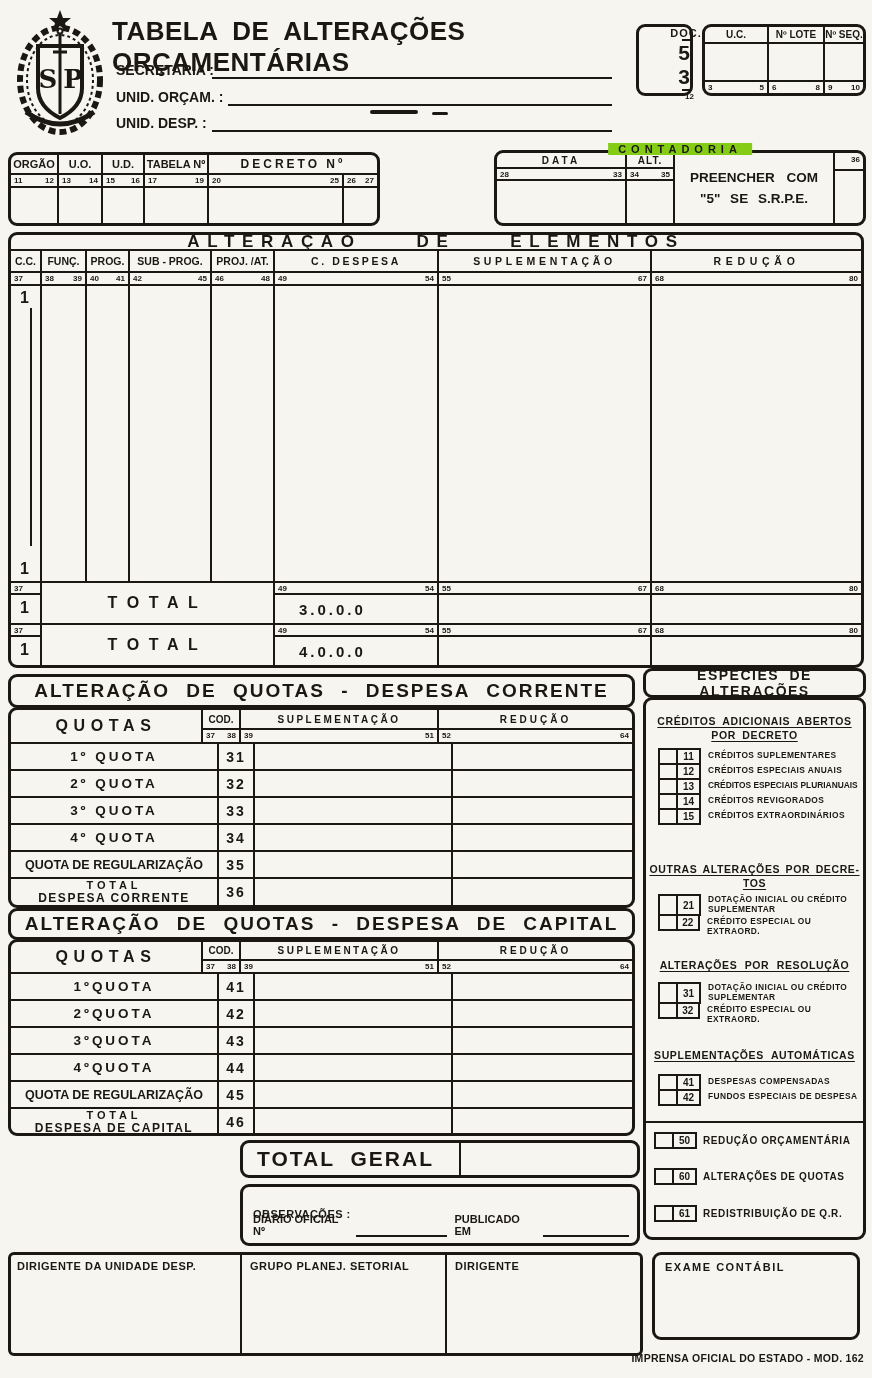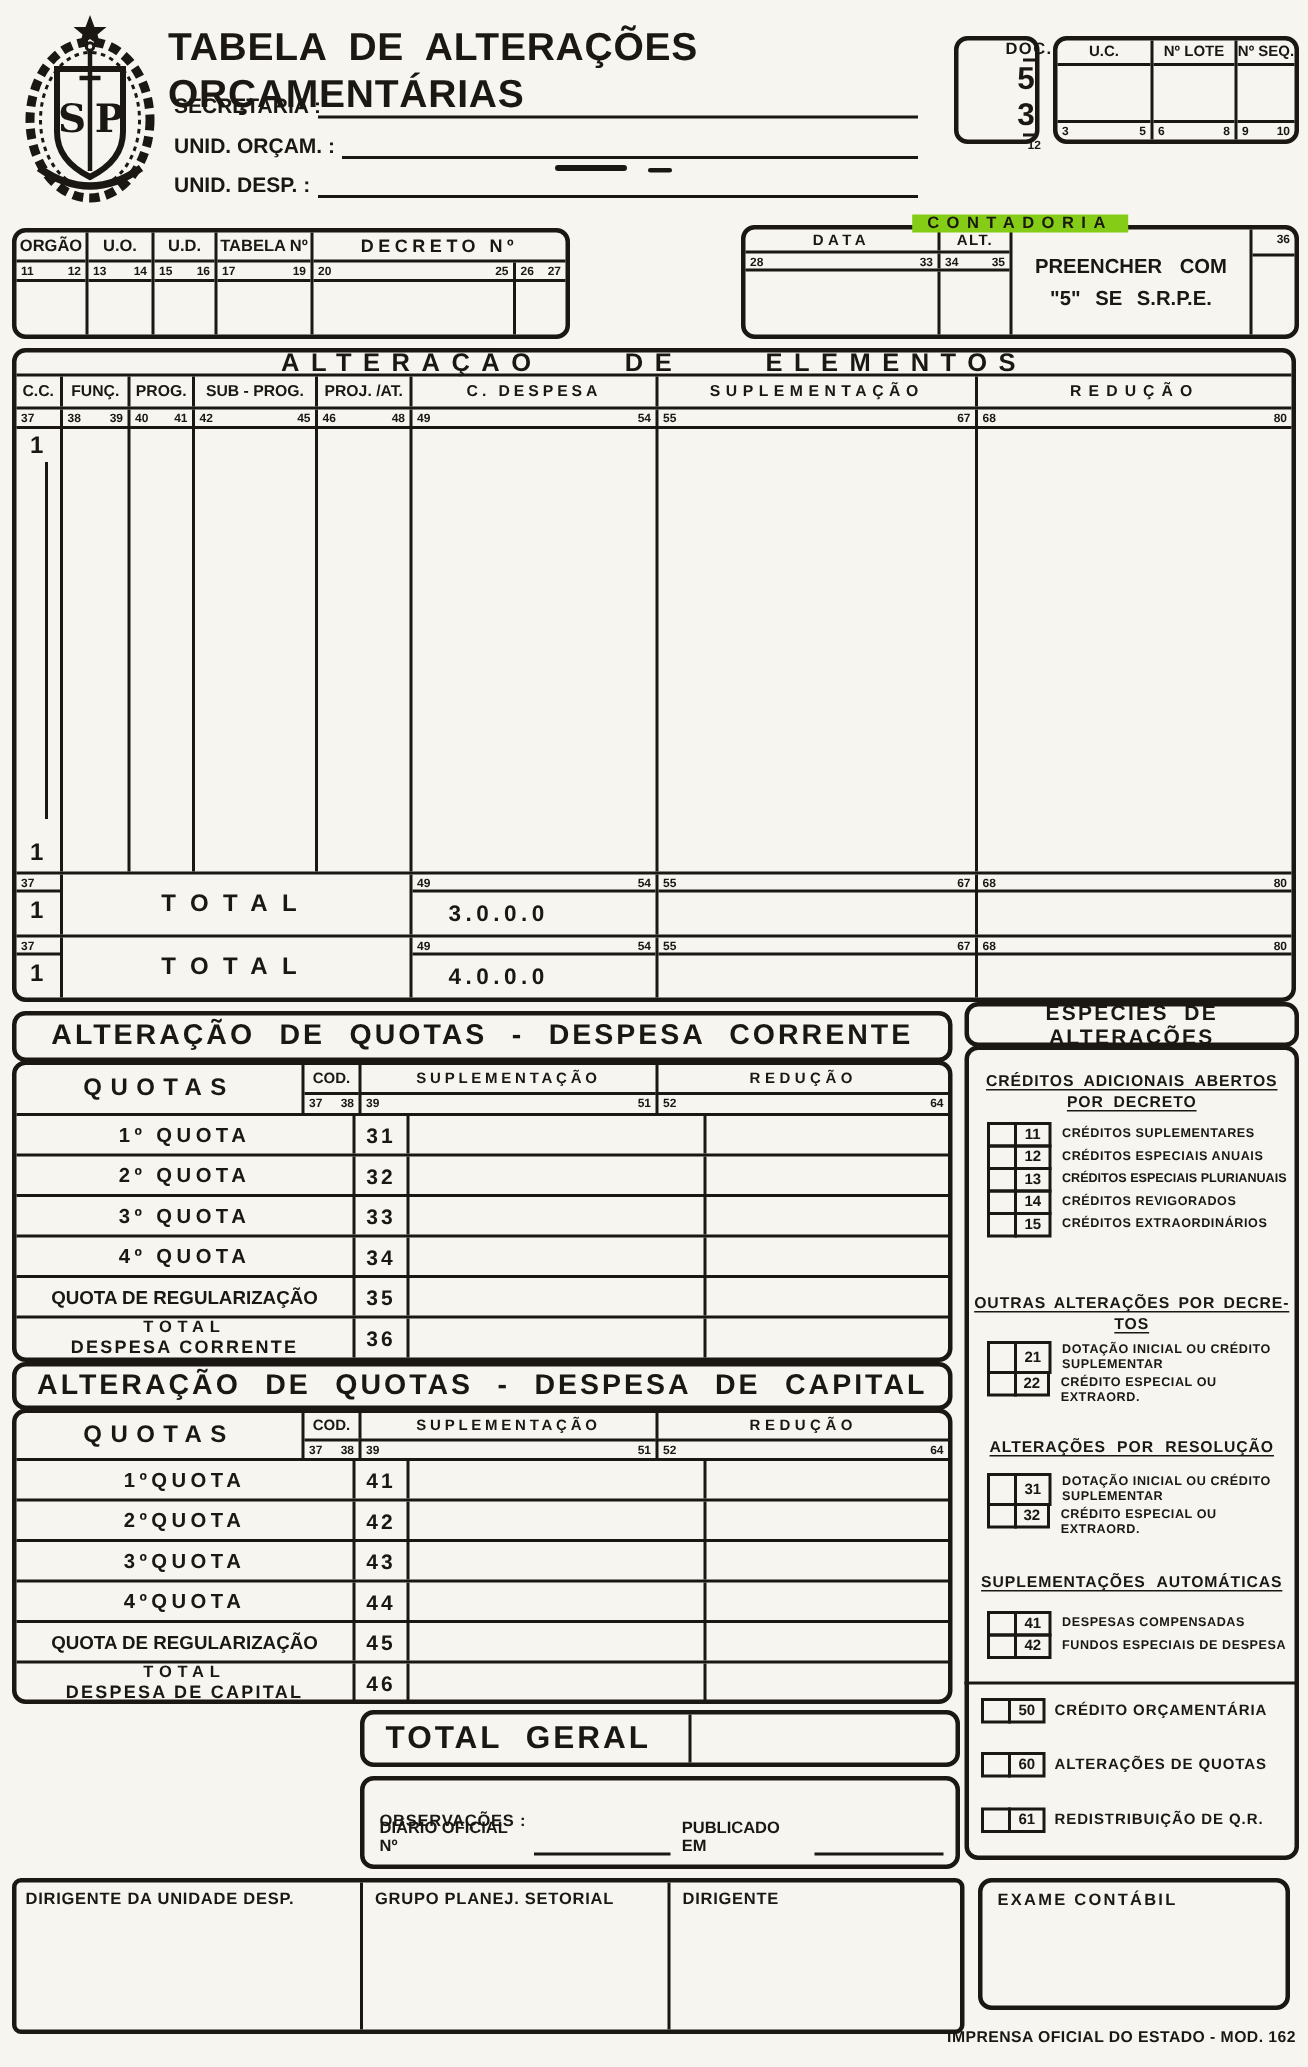--- a/index.html
+++ b/index.html
@@ -23,21 +23,21 @@
   .strip{display:flex; justify-content:space-between; font-size:8px; line-height:11px; padding:0 3px;}
   .pre{white-space:pre-line;}
   .wline{border-bottom:2px solid #1b1813;}
   
   .ec0{width:29px;} .ec1{width:45px;} .ec2{width:43px;} .ec3{width:82px;}
   .ec4{width:63px;} .ec5{width:164px;} .ec6{width:213px;} .ec7{flex:1;}
   .ehead{font-size:10.5px; line-height:12px;}
   
   .qc-label{width:190px;} .qc-cod{width:36px;} .qc-supl{width:198px;} .qc-red{flex:1;}
   .qrow{display:flex; border-top:2px solid #1b1813; height:27px;}
-  .qrow .lbl{display:flex; align-items:center; justify-content:center; width:224px; font-size:13.5px; letter-spacing:.22em;text-align:center;}
+  .qrow .lbl{display:flex; align-items:center; justify-content:center; width:206px; font-size:13.5px; letter-spacing:.22em;text-align:center;}
   .qrow .cod{display:flex; align-items:center; justify-content:center; width:36px; border-left:2px solid #1b1813; font-size:14px; letter-spacing:2px;}
   .qrow .val{border-left:2px solid #1b1813;}
   
   .esp-h{font-size:10.5px; line-height:14px; text-align:center; text-decoration:underline; text-underline-offset:2px; letter-spacing:.6px;}
   .chk-row{display:flex; align-items:flex-start; margin-top:-2px;}
   .chk-blank{width:20px; height:17px; border:2px solid #1b1813; background:transparent;}
   .chk-code{width:25px; height:17px; border:2px solid #1b1813; margin-left:-2px; display:flex; align-items:center; justify-content:center; font-size:10px;}
   .chk-lbl{font-size:8.4px; line-height:9.5px; margin-left:7px; margin-top:3px; letter-spacing:.4px; white-space:pre-line;}
   .single-lbl{font-size:10px; margin-left:6px; margin-top:3px; letter-spacing:.6px;}
   .titlebar{font-size:17px; letter-spacing:2px; word-spacing:9px;}
@@ -552,21 +552,21 @@
         <div class="chk-code">42</div>
         <div class="chk-lbl">FUNDOS ESPECIAIS DE DESPESA</div>
       </div>
     </div>
 
     <div class="abs" style="left:-3px; right:-3px; top:421px; height:2px; background:#1b1813;"></div>
 
     <div class="abs chk-row" style="left:8px; top:434px;">
       <div class="chk-blank"></div>
       <div class="chk-code">50</div>
-      <div class="single-lbl">CRÉDITO ORÇAMENTÁRIA</div>
+      <div class="single-lbl">REDUÇÃO ORÇAMENTÁRIA</div>
     </div>
 
     <div class="abs chk-row" style="left:8px; top:470px;">
       <div class="chk-blank"></div>
       <div class="chk-code">60</div>
       <div class="single-lbl">ALTERAÇÕES DE QUOTAS</div>
     </div>
 
     <div class="abs chk-row" style="left:8px; top:507px;">
       <div class="chk-blank"></div>

